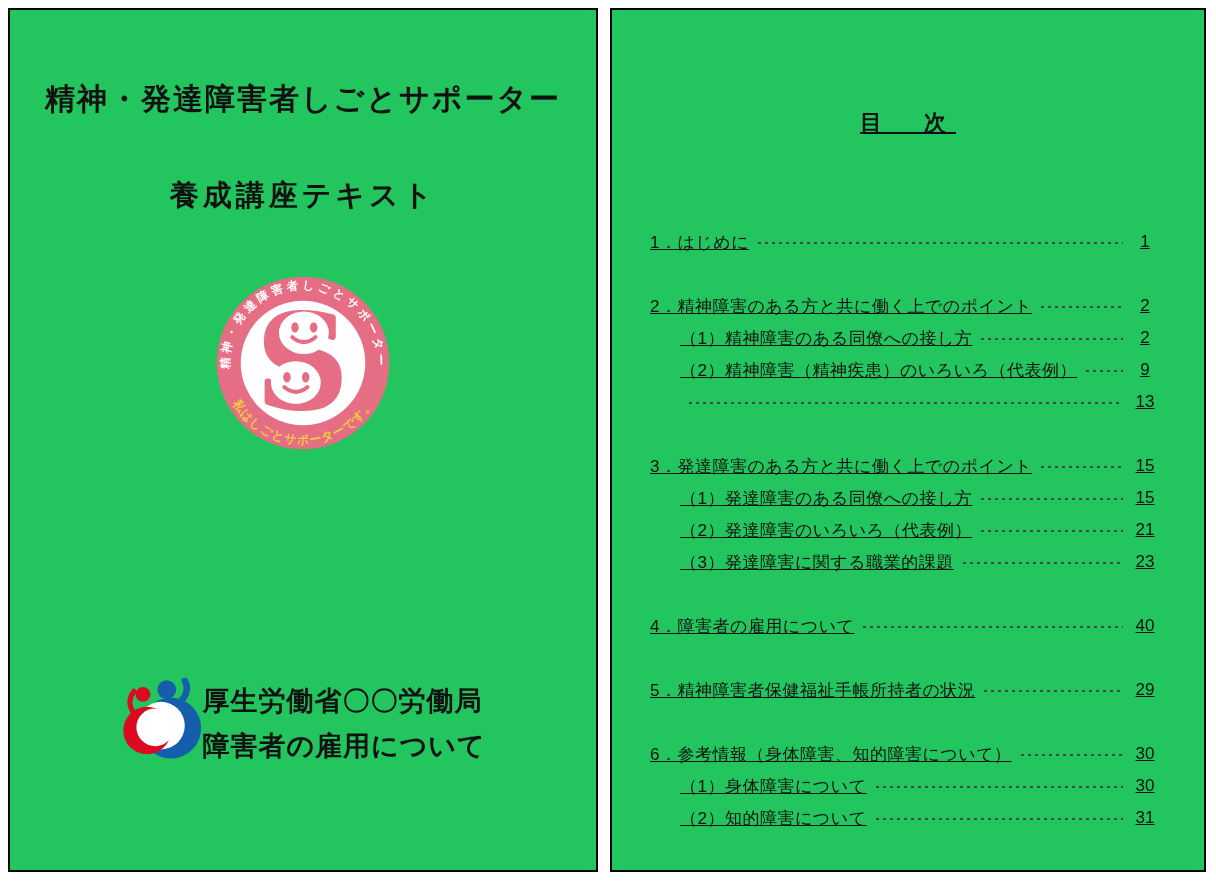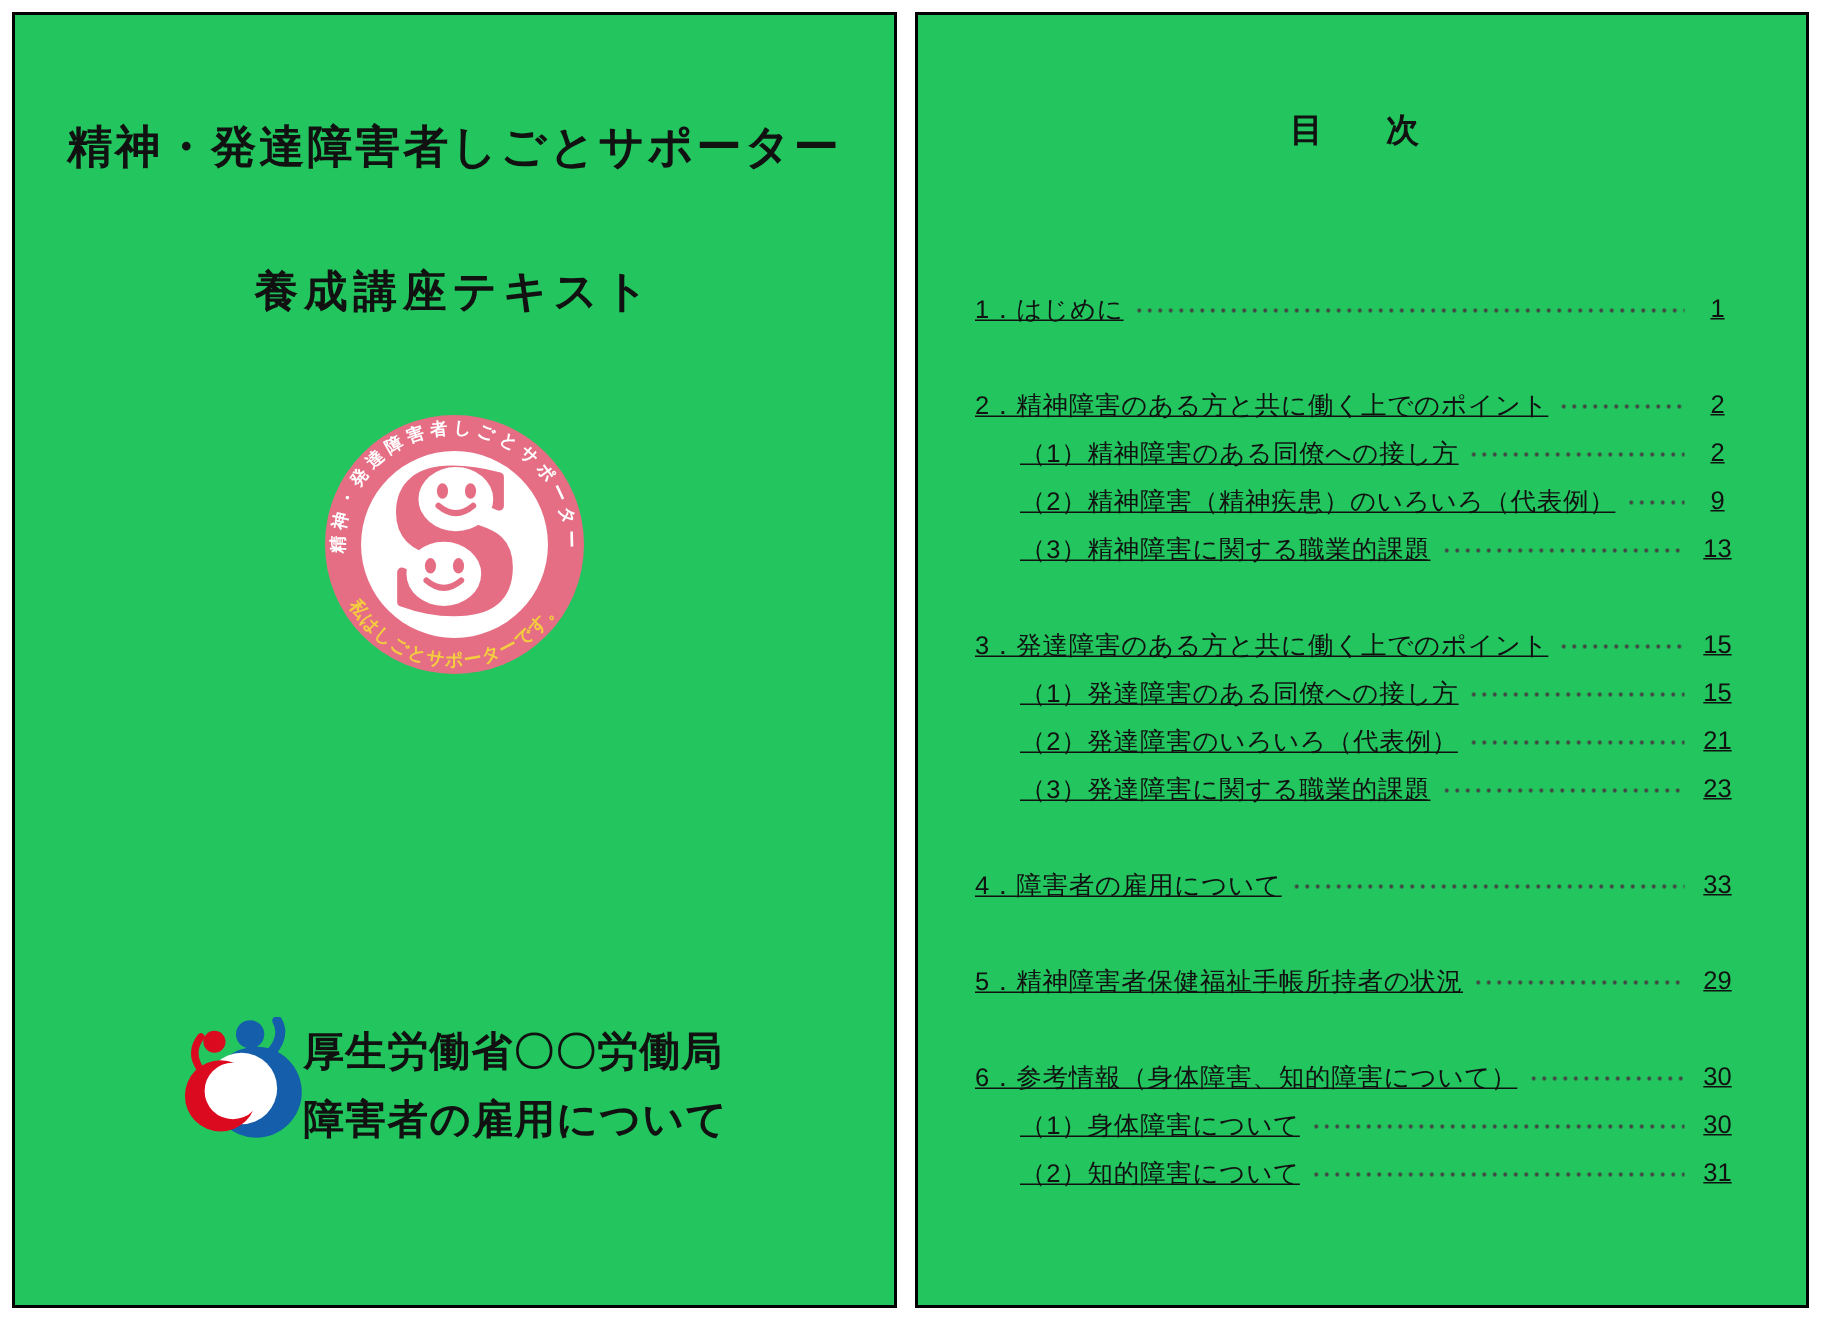--- a/index.html
+++ b/index.html
@@ -14,22 +14,22 @@
   .cover-title1{margin-top:70px;text-align:center;font-size:30px;font-weight:bold;
                 letter-spacing:2px;line-height:38px;}
   .cover-title2{margin-top:58px;text-align:center;font-size:29px;font-weight:bold;
                 letter-spacing:4px;line-height:38px;}
   .badge-wrap{margin-top:60px;text-align:center;}
   .publisher{position:absolute;left:0;top:668px;width:100%;
              display:flex;justify-content:center;align-items:center;}
   .publisher-text{font-size:27px;font-weight:600;letter-spacing:1px;line-height:45px;}
 
   
-  .toc-heading{margin-top:62px;text-align:center;font-size:22px;font-weight:bold;
-               letter-spacing:10px;}
+  .toc-heading{margin-top:98px;text-align:center;font-size:22px;font-weight:bold;
+               letter-spacing:10px;text-decoration:underline;}
   .toc-list{margin-top:88px;padding:0 45px 0 38px;text-decoration:underline;}
   .toc-row{display:flex;align-items:center;height:32px;font-size:17px;font-weight:500;}
   .toc-row.gap{margin-top:32px;}
   .toc-row.lvl1{padding-left:30px;}
   .toc-label{white-space:nowrap;letter-spacing:0.5px;}
   .leader{flex:1;height:8px;margin:2px 8px 0 7px;
           background-image:radial-gradient(circle,#444 1.1px,rgba(0,0,0,0) 1.5px);
           background-size:7px 8px;background-repeat:repeat-x;background-position:left center;}
   .toc-page{width:28px;text-align:center;white-space:nowrap;}
 </style>
@@ -111,21 +111,20 @@
       <span class="toc-label">（1）精神障害のある同僚への接し方</span>
       <span class="leader"></span>
       <span class="toc-page">2</span>
     </div>
     <div class="toc-row lvl1">
       <span class="toc-label">（2）精神障害（精神疾患）のいろいろ（代表例）</span>
       <span class="leader"></span>
       <span class="toc-page">9</span>
     </div>
     <div class="toc-row lvl1">
-      <span class="toc-label">（3）精神障害に関する職業的課題</span>
       <span class="leader"></span>
       <span class="toc-page">13</span>
     </div>
     <div class="toc-row lvl0 gap">
       <span class="toc-label">3．発達障害のある方と共に働く上でのポイント</span>
       <span class="leader"></span>
       <span class="toc-page">15</span>
     </div>
     <div class="toc-row lvl1">
       <span class="toc-label">（1）発達障害のある同僚への接し方</span>
@@ -138,21 +137,21 @@
       <span class="toc-page">21</span>
     </div>
     <div class="toc-row lvl1">
       <span class="toc-label">（3）発達障害に関する職業的課題</span>
       <span class="leader"></span>
       <span class="toc-page">23</span>
     </div>
     <div class="toc-row lvl0 gap">
       <span class="toc-label">4．障害者の雇用について</span>
       <span class="leader"></span>
-      <span class="toc-page">33</span>
+      <span class="toc-page">40</span>
     </div>
     <div class="toc-row lvl0 gap">
       <span class="toc-label">5．精神障害者保健福祉手帳所持者の状況</span>
       <span class="leader"></span>
       <span class="toc-page">29</span>
     </div>
     <div class="toc-row lvl0 gap">
       <span class="toc-label">6．参考情報（身体障害、知的障害について）</span>
       <span class="leader"></span>
       <span class="toc-page">30</span>

